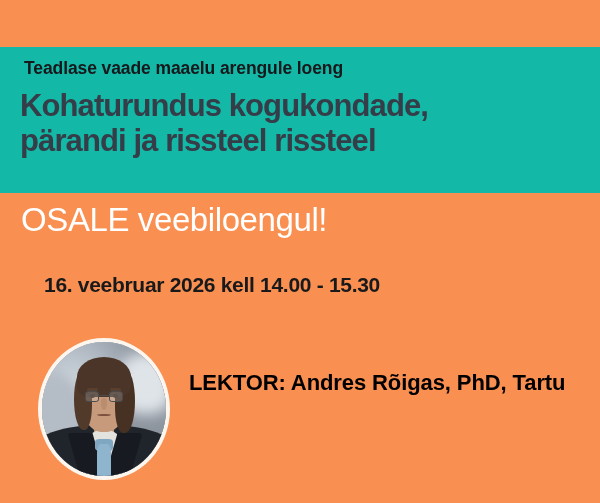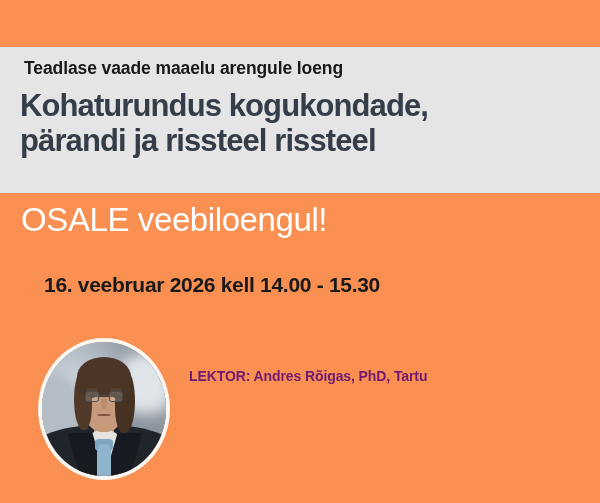--- a/index.html
+++ b/index.html
@@ -22,21 +22,21 @@
     overflow: hidden;
   }
 
   
   .white-band {
     position: absolute;
     left: 0;
     top: 47px;
     width: 600px;
     height: 146px;
-    background: #e5e5e5;
+    background: #14b8a6;
   }
 
   .kicker {
     position: absolute;
     left: 24px;
     top: 11px;
     font-size: 17.5px;
     font-weight: 600;
     letter-spacing: -0.1px;
     color: #16181b;
@@ -293,24 +293,24 @@
     background: #7d513f;
     border-radius: 40%;
   }
 
   
   .lector {
     position: absolute;
     left: 189px;
     top: 367px;
     width: 377px;
-    font-size: 14px;
+    font-size: 22px;
     line-height: 1.42;
     letter-spacing: -0.1px;
-    color: #701a75;
+    color: #000000;
     text-align: justify;
   }
   .lector .bold {
     font-weight: 700;
   }
   .lector .line2 {
     display: block;
     text-align: left;
     font-weight: 400;
   }

